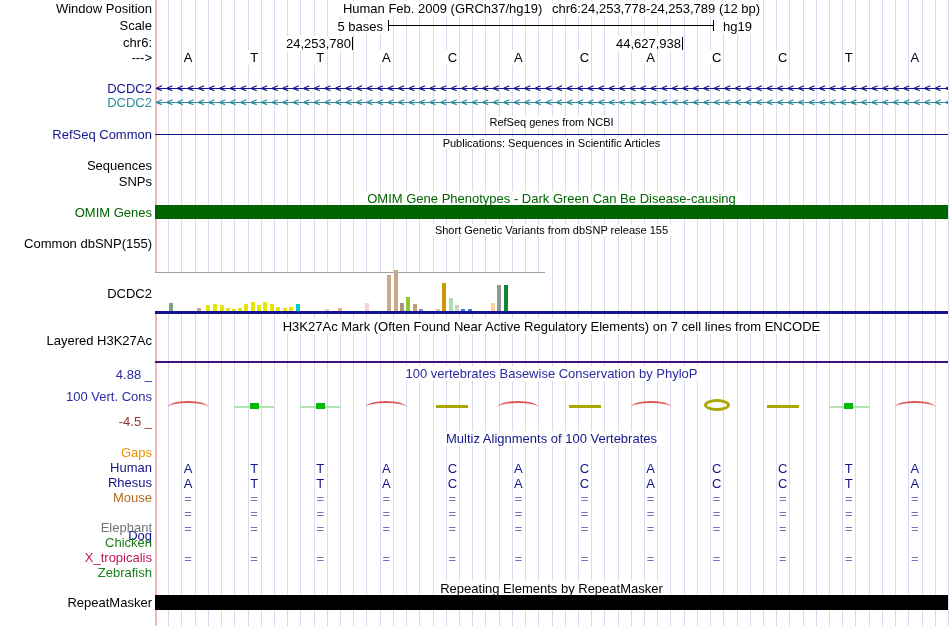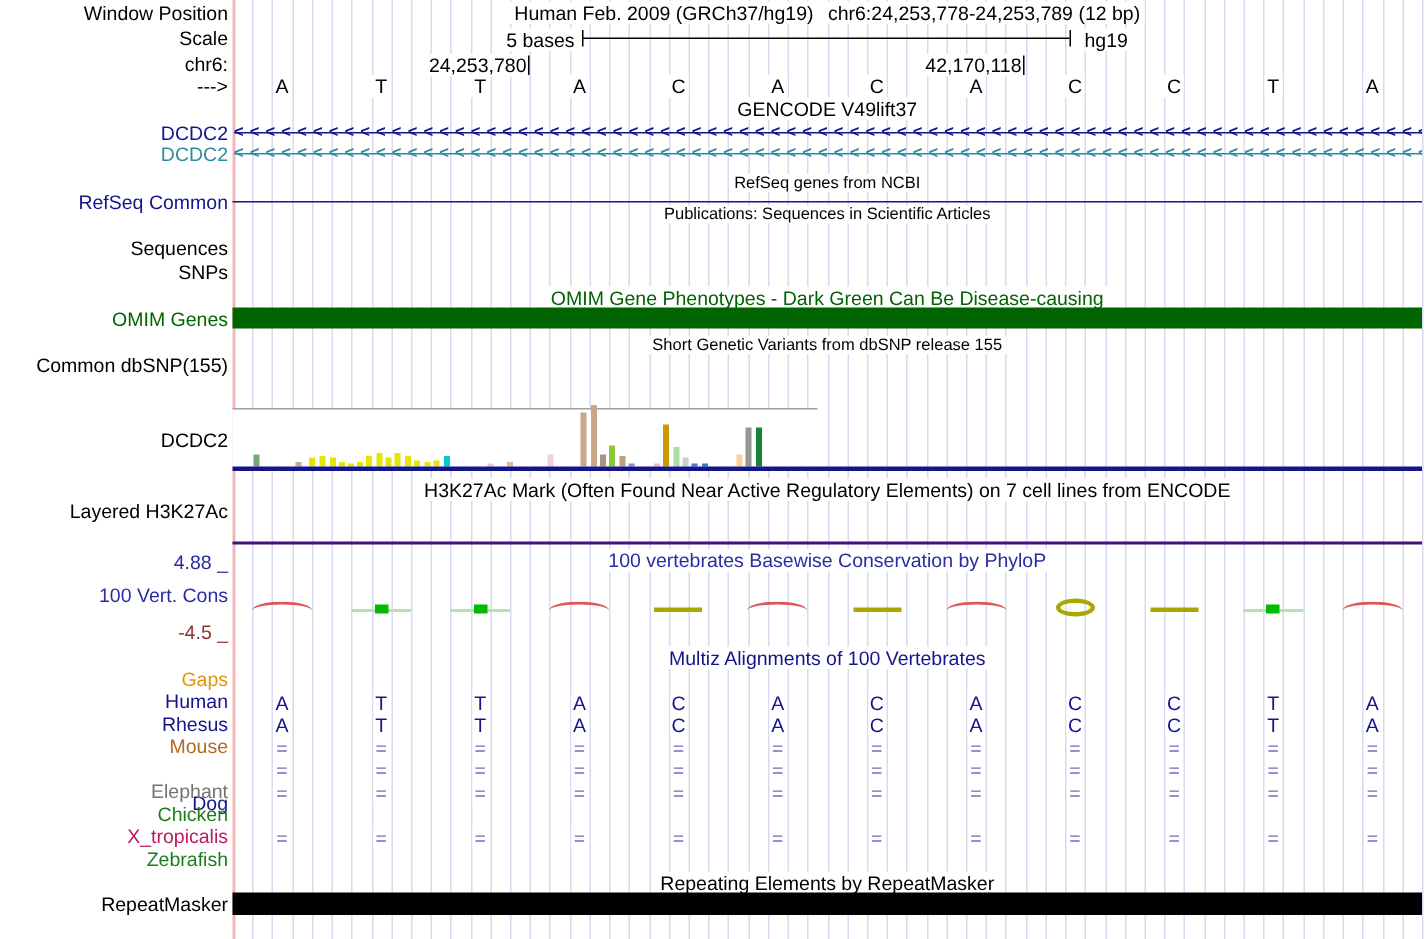--- a/index.html
+++ b/index.html
@@ -109,40 +109,39 @@
   <div class="label" style="top:19px">Scale</div>
   <div style="position:absolute;top:19px;right:567px;font-size:13px;white-space:nowrap;background:#fff">5 bases</div>
   <div class="hline" style="top:25px;left:388px;width:325px"></div>
   <div class="tick" style="top:20px;left:388px;height:11px"></div>
   <div class="tick" style="top:20px;left:713px;height:11px"></div>
   <div style="position:absolute;top:19px;left:723px;font-size:13px;background:#fff">hg19</div>
 
   <div class="label" style="top:36px">chr6:</div>
   <div style="position:absolute;top:36px;right:599px;font-size:13px;background:#fff">24,253,780</div>
   <div class="tick" style="top:37px;left:352px;height:13px"></div>
-  <div style="position:absolute;top:36px;right:269px;font-size:13px;background:#fff">42,170,118</div>
+  <div style="position:absolute;top:36px;right:269px;font-size:13px;background:#fff">44,627,938</div>
   <div class="tick" style="top:37px;left:682px;height:13px"></div>
 
   <div class="label" style="top:51px">---&gt;</div>
   <div class="flexrow" style="top:50px" id="base-row">
       <div class="basecell"><span>A</span></div>
       <div class="basecell"><span>T</span></div>
       <div class="basecell"><span>T</span></div>
       <div class="basecell"><span>A</span></div>
       <div class="basecell"><span>C</span></div>
       <div class="basecell"><span>A</span></div>
       <div class="basecell"><span>C</span></div>
       <div class="basecell"><span>A</span></div>
       <div class="basecell"><span>C</span></div>
       <div class="basecell"><span>C</span></div>
       <div class="basecell"><span>T</span></div>
       <div class="basecell"><span>A</span></div>
     </div>
 
-  <div class="title-row" style="top:66px"><span>GENCODE V49lift37</span></div>
   <div id="gencode-rows">
       <div class="label" style="top: 82px; color: rgb(20, 20, 140);">DCDC2</div>
       <div class="arrow-row" style="top: 82px;">
         <div class="arrow-line" style="background: rgb(20, 20, 140);"></div>
         <div class="arrow-glyphs" style="color: rgb(20, 20, 140);">&lt;&lt;&lt;&lt;&lt;&lt;&lt;&lt;&lt;&lt;&lt;&lt;&lt;&lt;&lt;&lt;&lt;&lt;&lt;&lt;&lt;&lt;&lt;&lt;&lt;&lt;&lt;&lt;&lt;&lt;&lt;&lt;&lt;&lt;&lt;&lt;&lt;&lt;&lt;&lt;&lt;&lt;&lt;&lt;&lt;&lt;&lt;&lt;&lt;&lt;&lt;&lt;&lt;&lt;&lt;&lt;&lt;&lt;&lt;&lt;&lt;&lt;&lt;&lt;&lt;&lt;&lt;&lt;&lt;&lt;&lt;&lt;&lt;&lt;&lt;&lt;&lt;&lt;&lt;&lt;</div>
       </div>
       <div class="label" style="top: 96px; color: rgb(46, 139, 158);">DCDC2</div>
       <div class="arrow-row" style="top: 96px;">
         <div class="arrow-line" style="background: rgb(46, 139, 158);"></div>
         <div class="arrow-glyphs" style="color: rgb(46, 139, 158);">&lt;&lt;&lt;&lt;&lt;&lt;&lt;&lt;&lt;&lt;&lt;&lt;&lt;&lt;&lt;&lt;&lt;&lt;&lt;&lt;&lt;&lt;&lt;&lt;&lt;&lt;&lt;&lt;&lt;&lt;&lt;&lt;&lt;&lt;&lt;&lt;&lt;&lt;&lt;&lt;&lt;&lt;&lt;&lt;&lt;&lt;&lt;&lt;&lt;&lt;&lt;&lt;&lt;&lt;&lt;&lt;&lt;&lt;&lt;&lt;&lt;&lt;&lt;&lt;&lt;&lt;&lt;&lt;&lt;&lt;&lt;&lt;&lt;&lt;&lt;&lt;&lt;&lt;&lt;&lt;</div>

